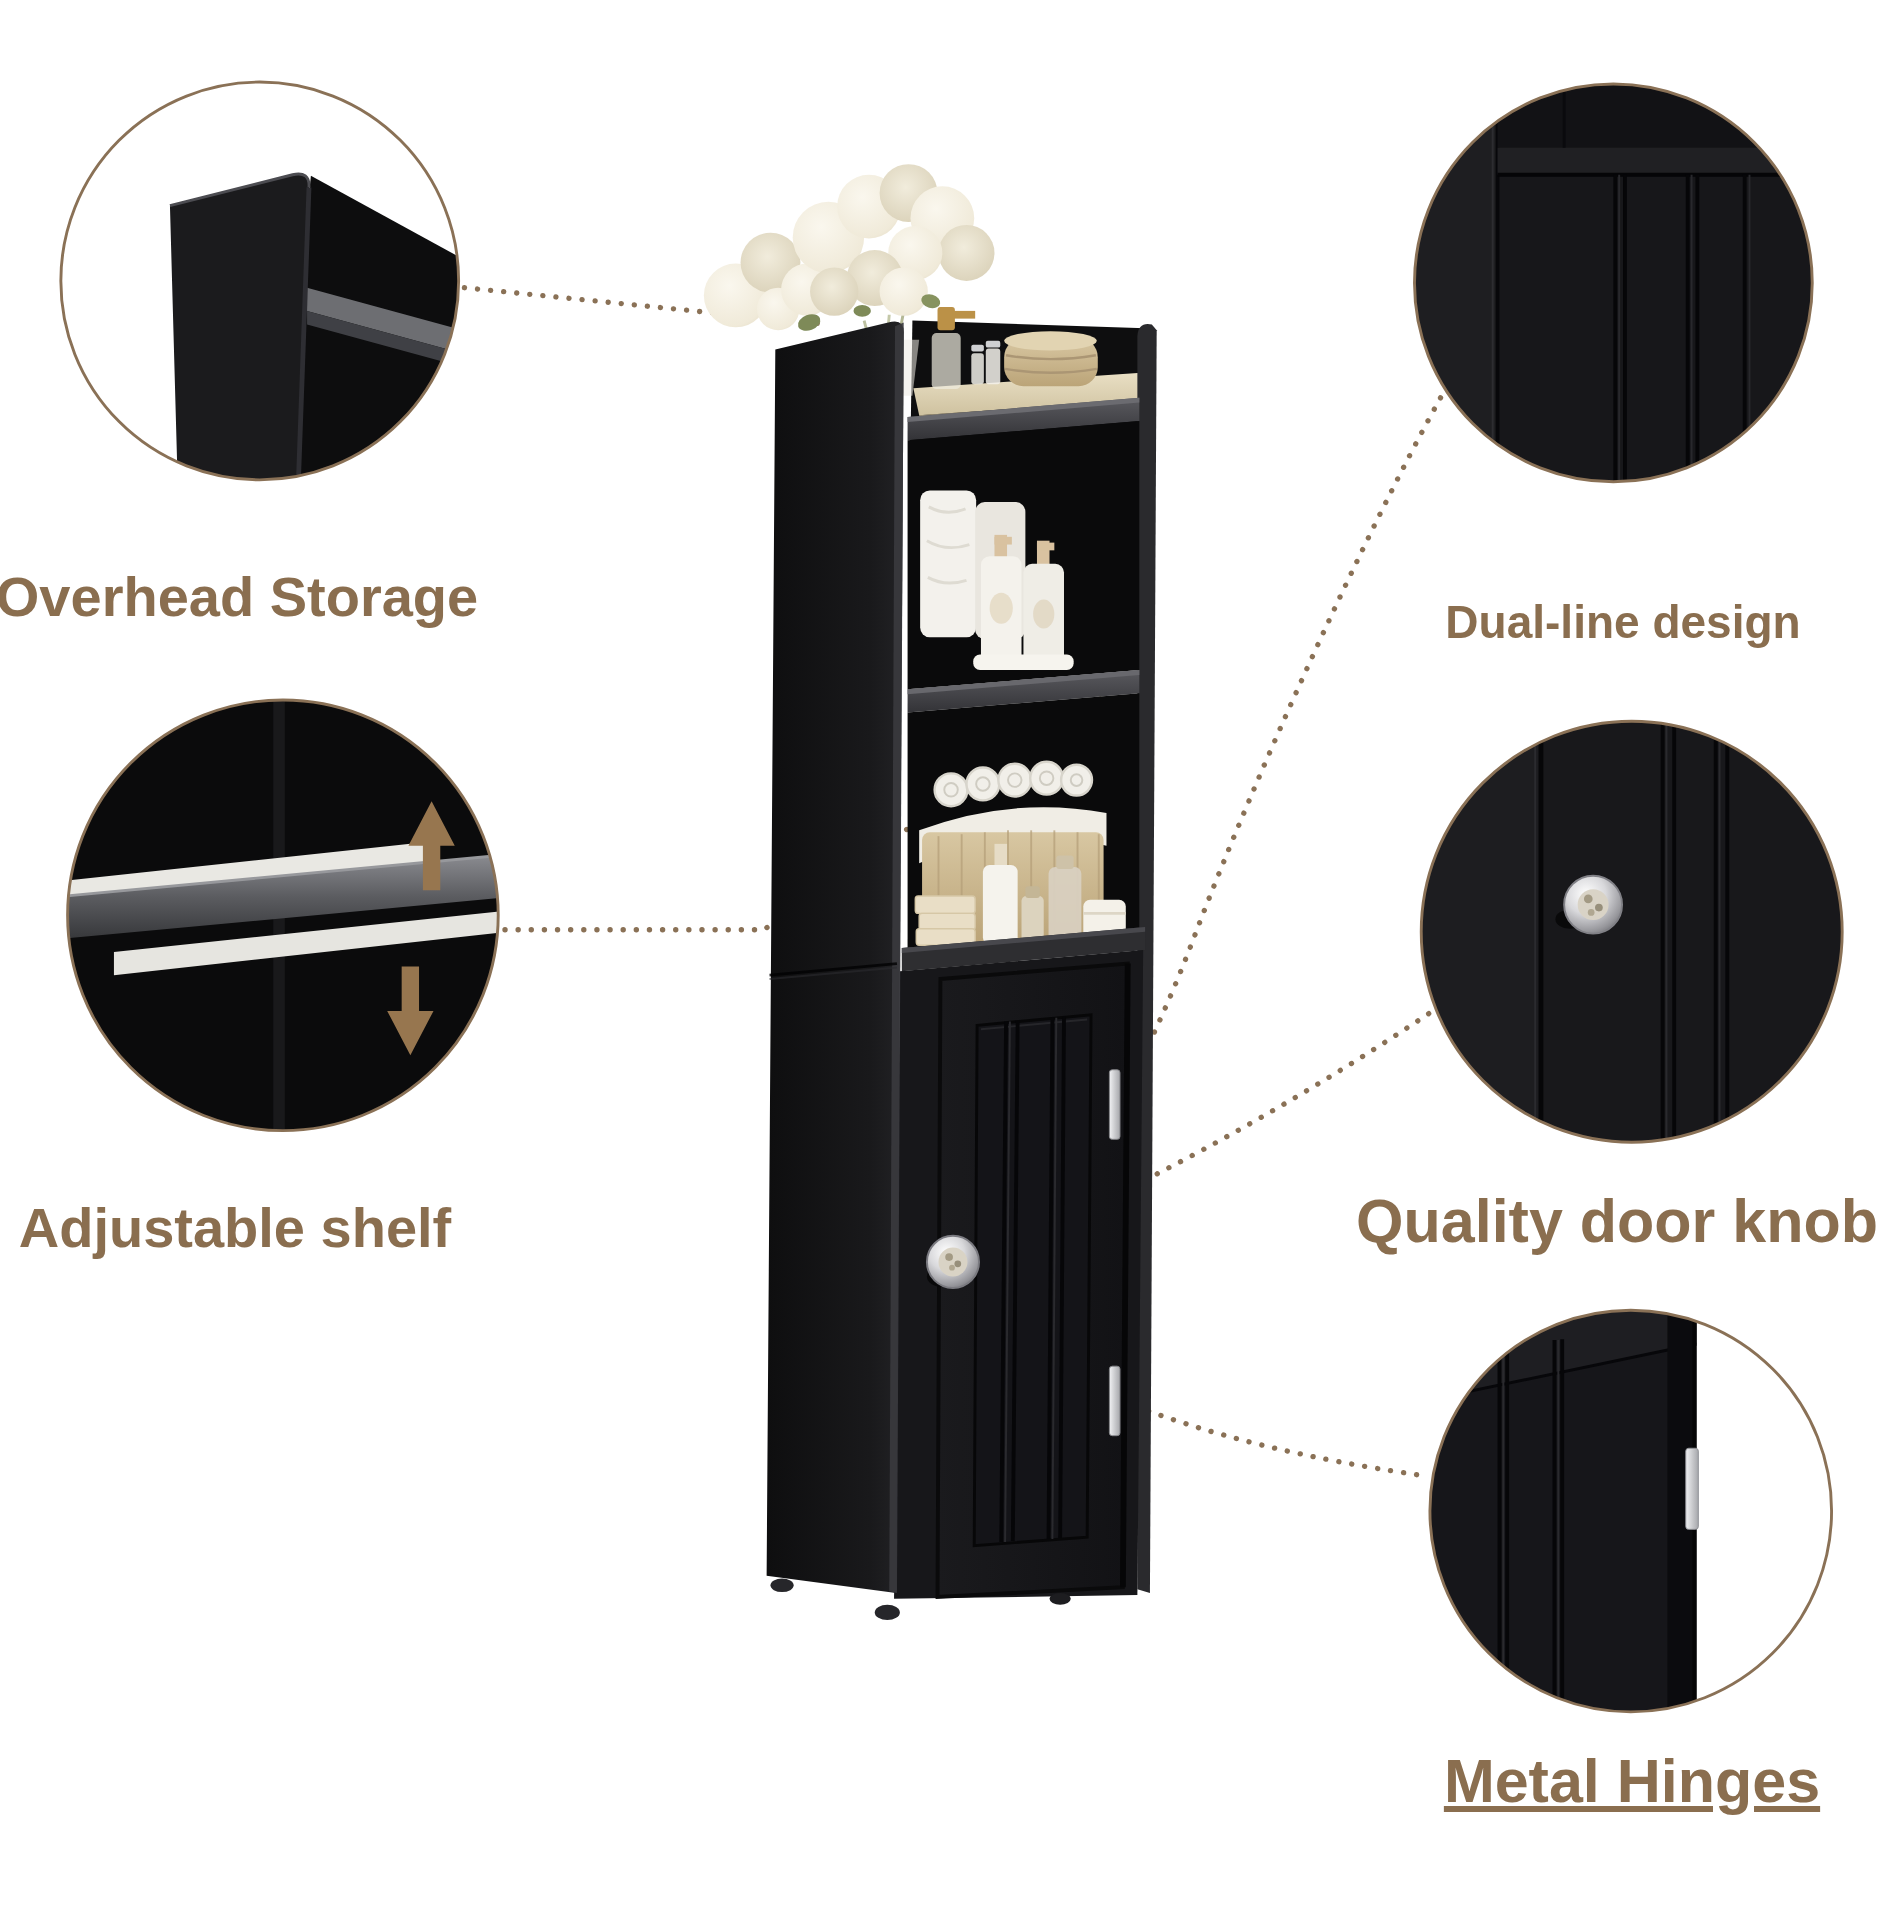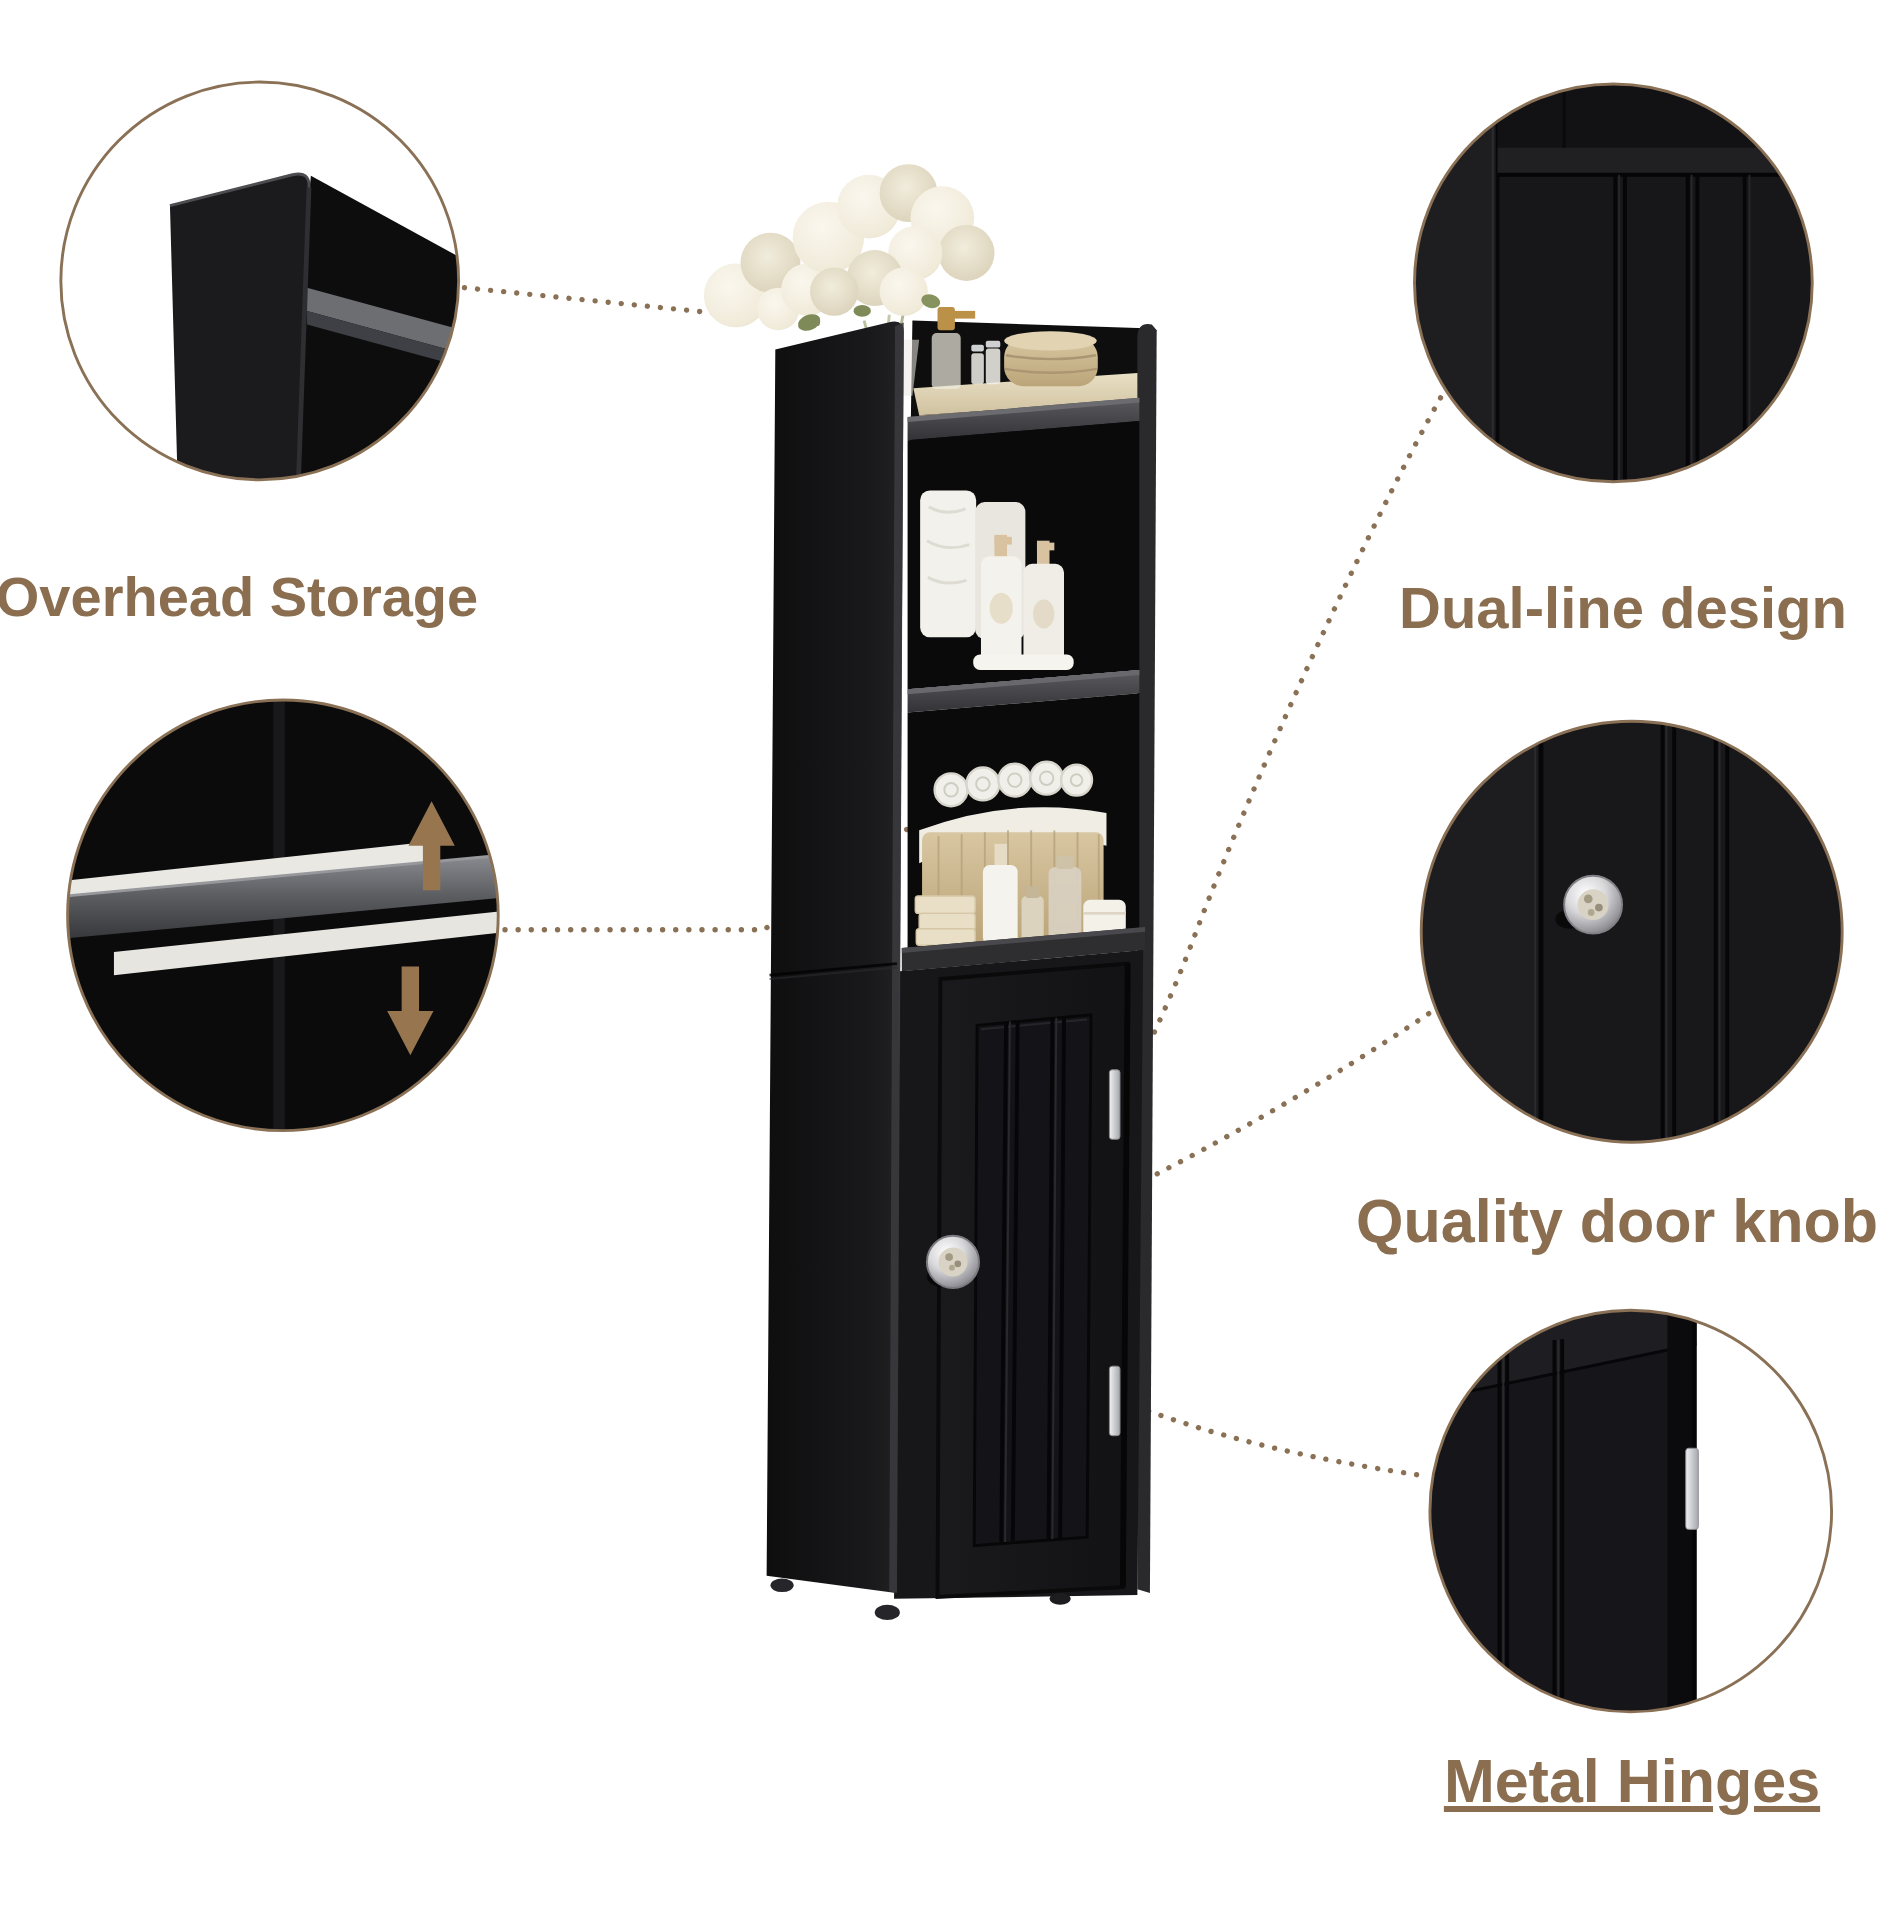--- a/index.html
+++ b/index.html
@@ -6,21 +6,21 @@
   body{
     width:1904px;height:1931px;position:relative;background:#ffffff;
     font-family:"Liberation Sans",sans-serif;overflow:hidden;
   }
   #scene{position:absolute;left:0;top:0;width:1904px;height:1422px;}
   .label{
     position:absolute;transform:translateX(-50%);
     font-weight:700;color:#8a6e4f;white-space:nowrap;letter-spacing:0px;
   }
   .label.l1{font-size:56px;}
-  .label.l2{font-size:58px;}
+  .label.l2{font-size:46px;margin-top:21px;}
   .label.l3{font-size:61px;}
 </style>
 </head>
 <body>
 
 <div id="scene">
 
 <svg width="1904" height="1931" viewBox="0 0 1972 2000" xmlns="http://www.w3.org/2000/svg">
   <defs>
     <linearGradient id="sideG" x1="0" y1="0" x2="1" y2="0">
@@ -350,17 +350,18 @@
       <rect x="1727" y="1355" width="30" height="422" fill="#0b0b0e"></rect>
       <line x1="1755" y1="1355" x2="1755" y2="1777" stroke="#050506" stroke-width="4"></line>
       <rect x="1746" y="1500" width="13" height="84" rx="3" fill="url(#hingeG)" stroke="#909196" stroke-width="1"></rect>
     </g>
     <circle cx="1689" cy="1565" r="208" fill="none" stroke="#8a7156" stroke-width="3"></circle>
   </g>
 </svg>
 
   
   <div class="label l1" style="left:237px;  top:564px;">Overhead Storage</div>
+  <div class="label l1" style="left:235px;  top:1195px;">Adjustable shelf</div>
   <div class="label l2" style="left:1623px; top:574px;">Dual-line design</div>
   <div class="label l3" style="left:1617px; top:1186px;">Quality door knob</div>
   <div class="label l3" style="left:1632px; top:1746px;text-decoration:underline;">Metal Hinges</div>
 </div>
 
 
 </body></html>

